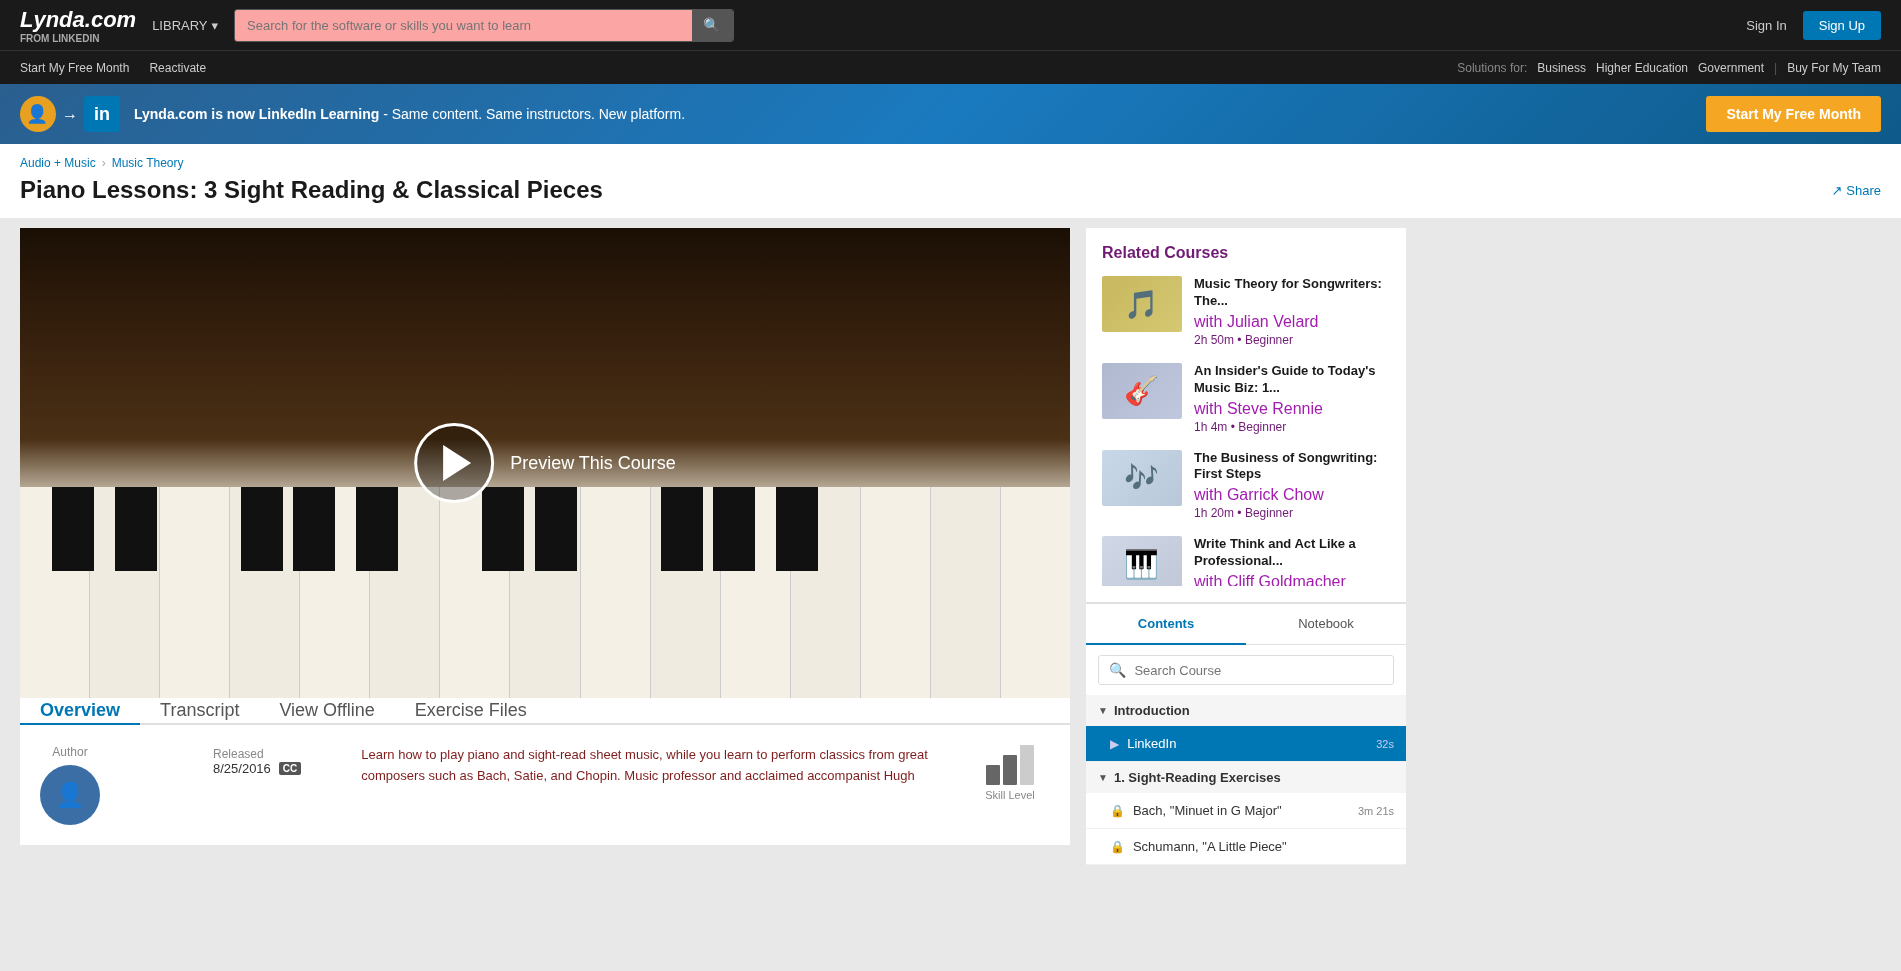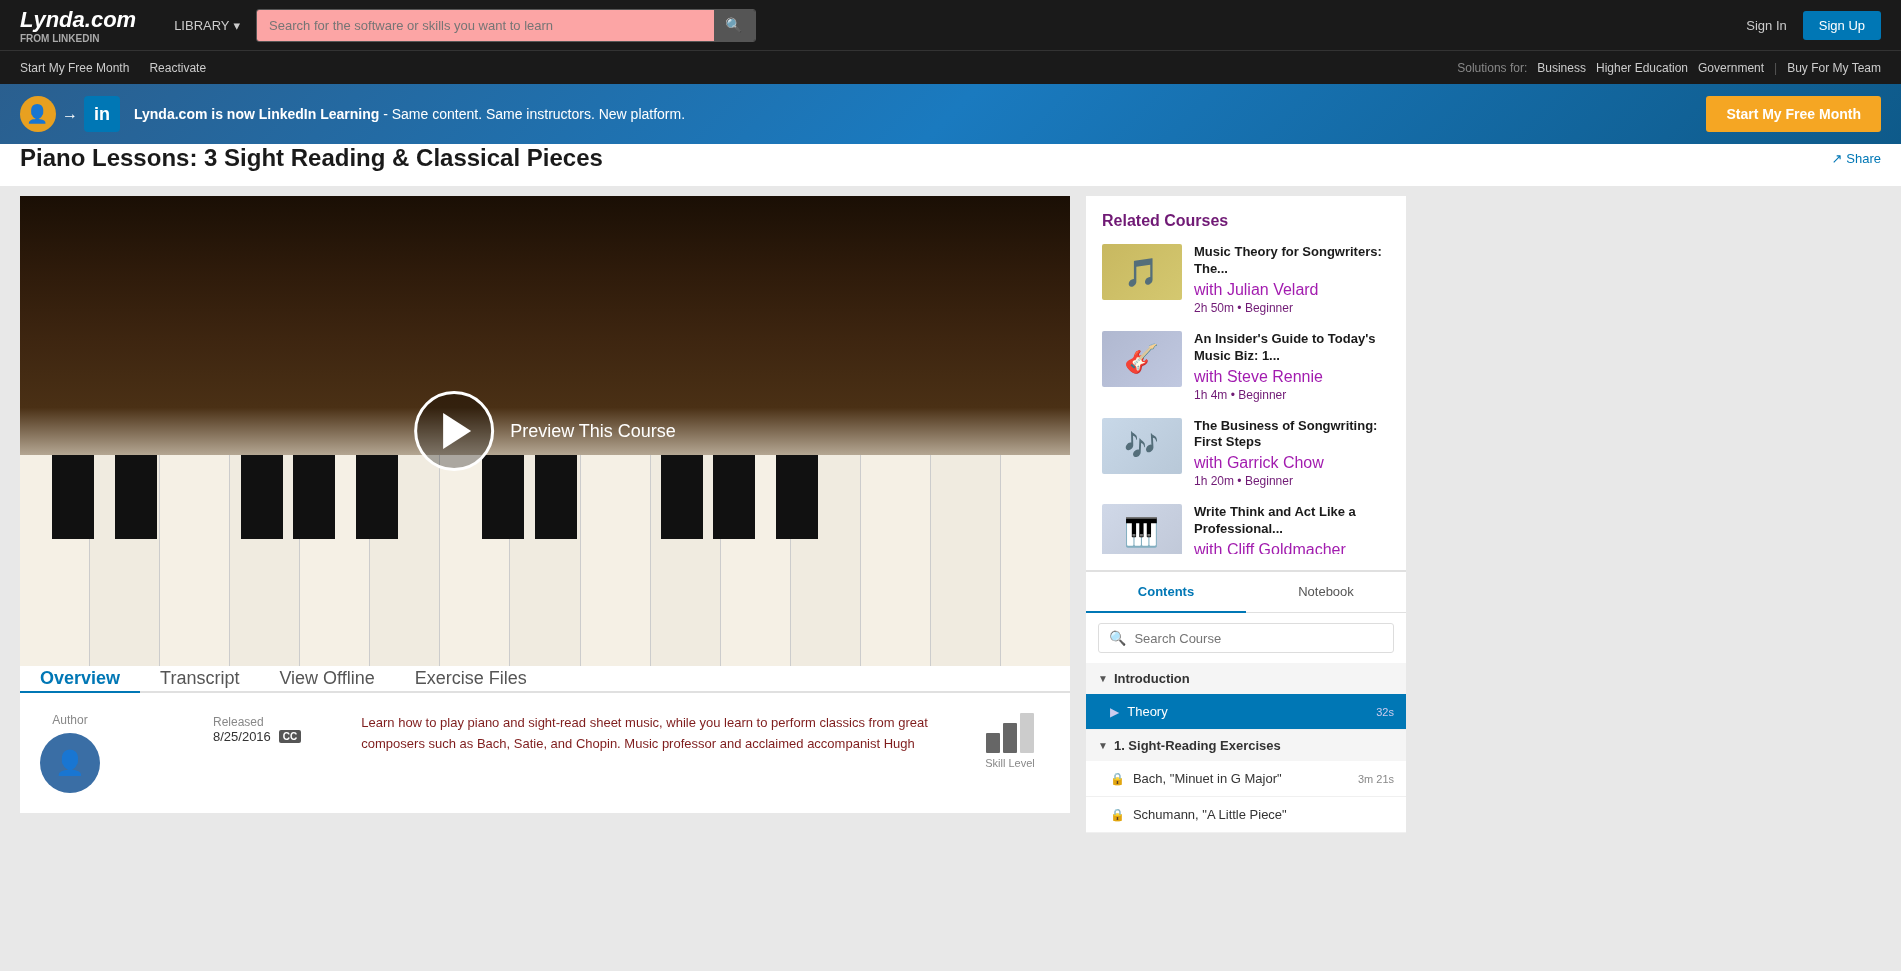--- a/index.html
+++ b/index.html
@@ -15,21 +15,21 @@
       gap: 16px;
     }
     .logo { color: #fff; font-weight: bold; font-size: 18px; white-space: nowrap; }
     .logo span { font-size: 10px; display: block; color: #aaa; }
     .library-btn {
       color: #ccc;
       font-size: 13px;
       background: none;
       border: none;
       cursor: pointer;
-      display: flex; align-items: center; gap: 4px; margin-left: 22px;
+      display: flex; align-items: center; gap: 4px;
     }
     .search-bar {
       flex: 1;
       max-width: 500px;
       display: flex;
       border: 1px solid #555;
       border-radius: 3px;
       overflow: hidden;
     }
     .search-bar input {
@@ -493,20 +493,25 @@
   </div>
   <div class="banner-text">
     <strong>Lynda.com is now LinkedIn Learning</strong>
     <span> - Same content. Same instructors. New platform.</span>
   </div>
   <div class="banner-spacer"></div>
   <button class="banner-cta">Start My Free Month</button>
 </div>
 
 <div style="background:#fff;">
+  <div class="breadcrumb">
+    <a>Audio + Music</a>
+    <span class="sep">›</span>
+    <a>Music Theory</a>
+  </div>
   <div class="page-title-section">
     <h1 class="page-title">Piano Lessons: 3 Sight Reading &amp; Classical Pieces</h1>
     <button class="share-btn">
       <span>↗</span>
       <span>Share</span>
     </button>
   </div>
 </div>
 
 <div class="main-content">
@@ -662,21 +667,21 @@
 
       <div class="contents-list">
 
         <div class="section-header">
           <span class="section-arrow">▼</span>
           <span>Introduction</span>
         </div>
 
         <div class="lesson-item active">
           <span class="lesson-icon">▶</span>
-          <span class="lesson-name">Theory</span>
+          <span class="lesson-name">LinkedIn</span>
           <span class="lesson-duration">32s</span>
         </div>
 
         <div class="section-header">
           <span class="section-arrow">▼</span>
           <span>1. Sight-Reading Exercises</span>
         </div>
 
         <div class="lesson-item">
           <span class="lesson-icon locked">🔒</span>

